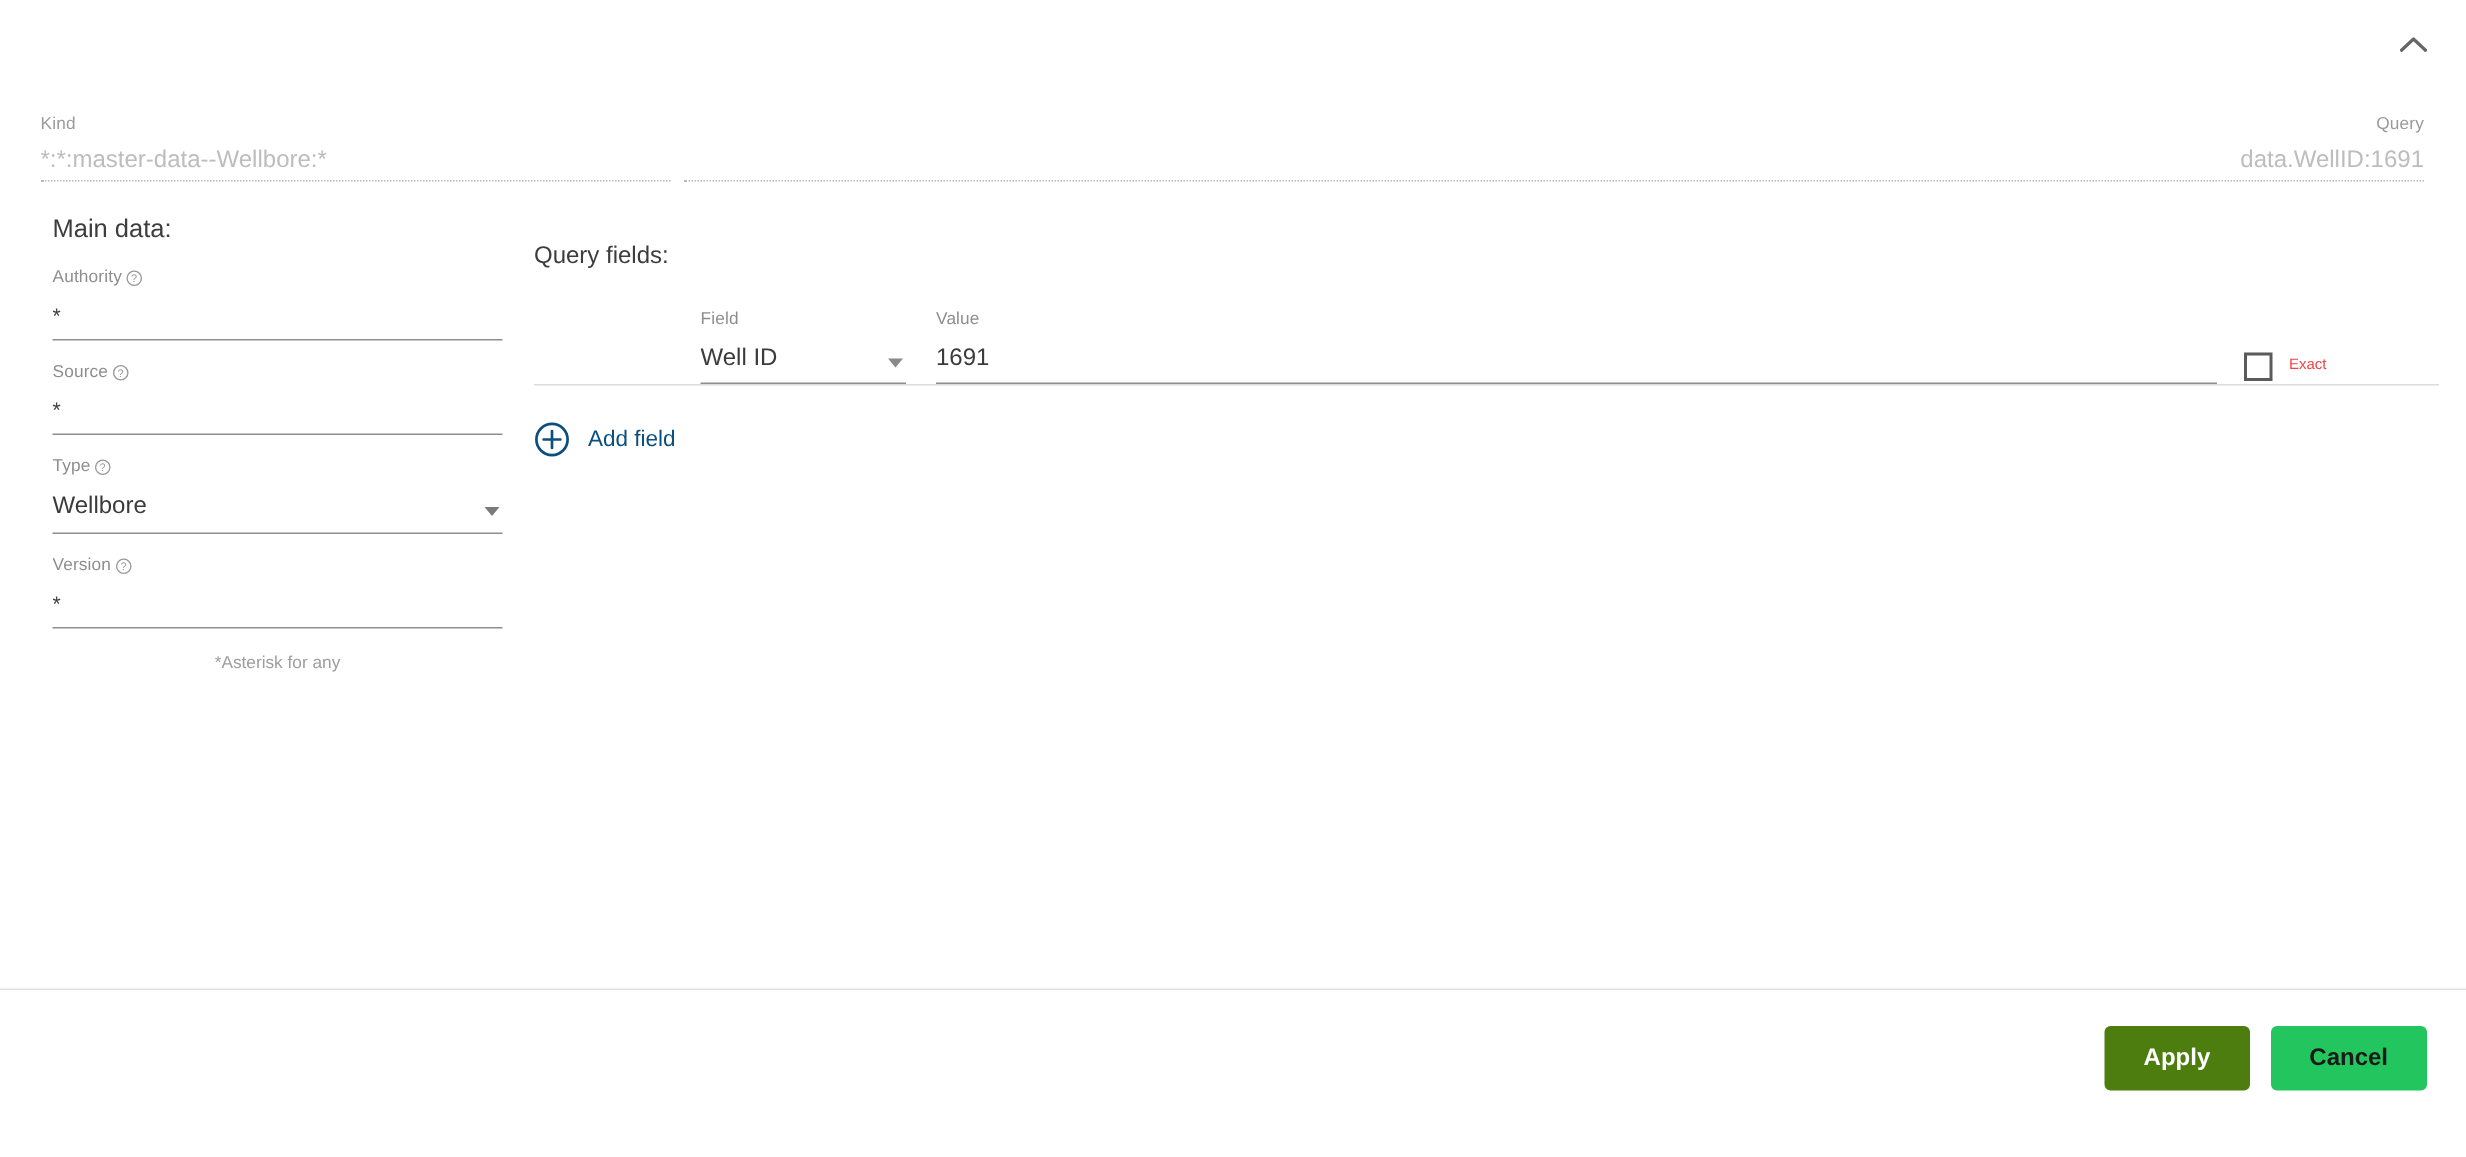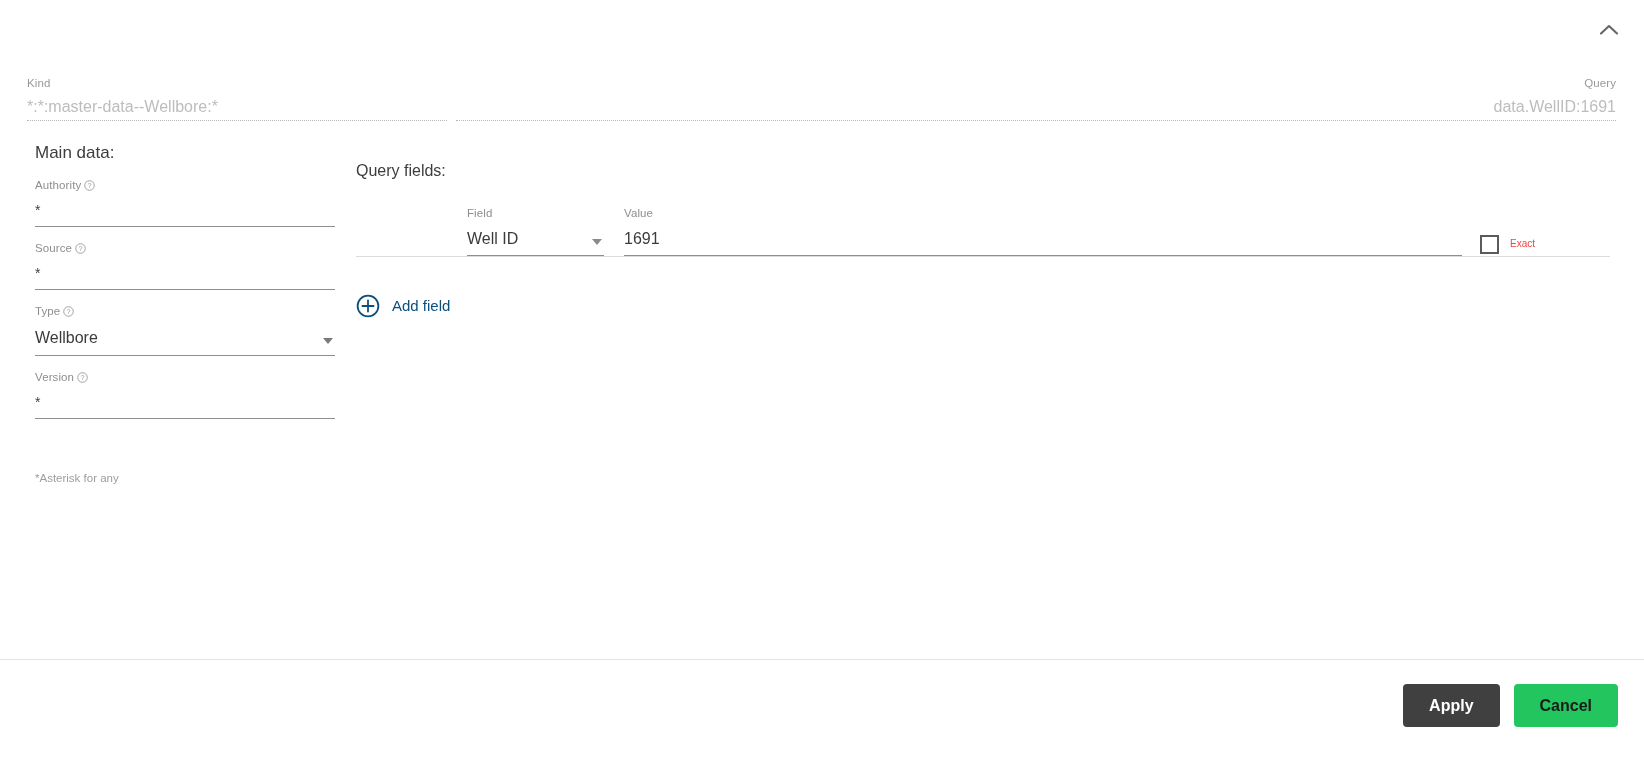--- a/index.html
+++ b/index.html
@@ -117,31 +117,31 @@
   .caret {
     position: absolute;
     right: 2px; bottom: 11px;
     width: 0; height: 0;
     border-left: 5px solid transparent;
     border-right: 5px solid transparent;
     border-top: 6px solid #7a7a7a;
     cursor: pointer;
   }
   .asterisk-note {
-    margin-top: 52px;
-    text-align: left;
+    margin-top: 16px;
+    text-align: center;
     font-size: 11.5px;
     color: #9d9d9d;
     line-height: 14px;
   }
 
   
   .right-col {
     position: absolute;
-    left: 356px; top: 18px; right: 34px;
+    left: 356px; top: 18px; right: 18px;
   }
   .qf-title {
     font-size: 16px;
     color: #3d3d3d;
     line-height: 21px;
     margin: 0 0 18px 0;
     font-weight: 400;
   }
   .qf-row {
     position: relative;
@@ -198,21 +198,21 @@
     font-size: 10px;
     color: #ef4444;
     line-height: 20px;
     text-align: right;
   }
 
   .add-field {
     display: inline-flex;
     align-items: center;
     gap: 12px;
-    margin-top: 37px;
+    margin-top: 24px;
     cursor: pointer;
   }
   .add-icon { width: 24px; height: 24px; display: block; }
   .add-label {
     font-size: 15px;
     color: #0b4f7e;
     line-height: 20px;
   }
 
   
@@ -232,21 +232,21 @@
   .btn {
     border: none;
     border-radius: 4px;
     font-family: "Liberation Sans", sans-serif;
     font-size: 16px;
     font-weight: bold;
     padding: 12px 26px;
     cursor: pointer;
     line-height: 19px;
   }
-  .btn-primary { background: #404040; color: #ffffff; }
+  .btn-primary { background: #4d7c0f; color: #ffffff; }
   .btn-secondary { background: #22c55e; color: #1a1a1a; }
 </style>
 </head>
 <body>
 
 <div class="collapse-bar">
   <div class="chevron-up">
     <svg width="18" height="11" viewBox="0 0 18 11" aria-hidden="true">
       <path d="M1 9.5 L9 2 L17 9.5" fill="none" stroke="#666666" stroke-width="2.1" stroke-linecap="round" stroke-linejoin="round"></path>
     </svg>

